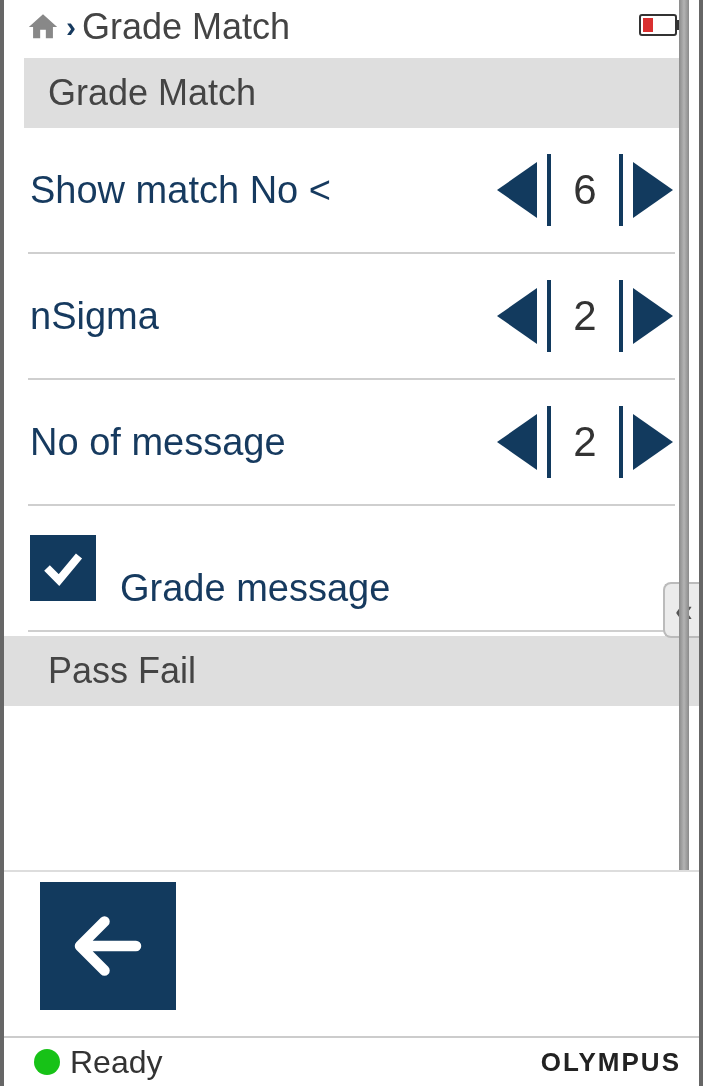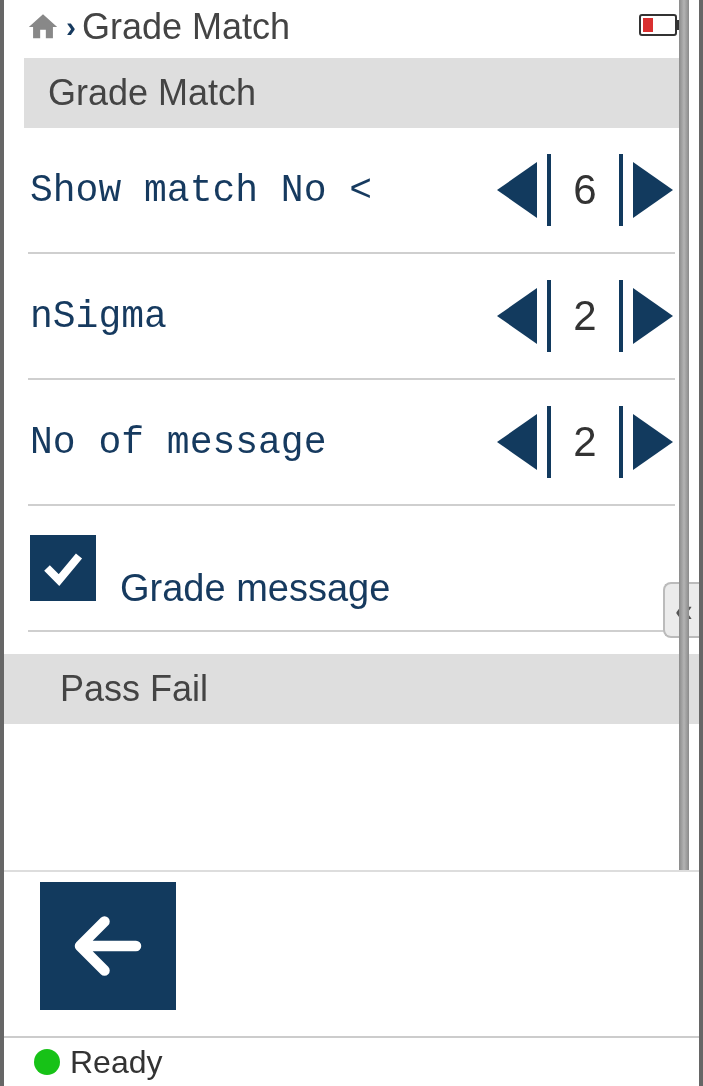--- a/index.html
+++ b/index.html
@@ -10,33 +10,33 @@
   .header { height:54px; display:flex; align-items:center; padding:0 16px 0 22px; background:#fff; }
   .home { width:34px; height:34px; margin-right:6px; color:#777; }
   .crumb-chevron { color:#163a5f; font-weight:bold; font-size:30px; margin-right:6px; }
   .crumb-text { font-size:36px; color:#444; }
   .battery { margin-left:auto; }
   
   .content { flex:1; overflow:hidden; background:#fff; padding:4px 20px 0 20px; position:relative; }
   .section-header { background:#dedede; color:#444; font-size:36px; padding:14px 24px; margin:0 0 0 0; }
   .row { display:flex; align-items:center; height:124px; padding:0 6px; }
   .row + .divider, .row-after-divider { border-top:2px solid #cfcfcf; }
-  .row .label { flex:1; font-size:38px; color:#163a5f;font-family:Liberation Mono, monospace; }
+  .row .label { flex:1; font-size:38px; color:#163a5f; }
   .spinner { display:flex; align-items:center; gap:10px; }
   .spinner .tri { width:0; height:0; border-top:28px solid transparent; border-bottom:28px solid transparent; }
   .spinner .tri.left { border-right:40px solid #123a5e; }
   .spinner .tri.right { border-left:40px solid #123a5e; }
   .spinner .sep { width:4px; height:72px; background:#123a5e; }
   .spinner .val { width:48px; text-align:center; font-size:42px; color:#333; }
   .divider { height:2px; background:#cfcfcf; margin:0 4px; }
   .checkrow { display:flex; align-items:center; height:124px; gap:24px; padding:0 6px; }
   .checkrow .checkbox { width:66px; height:66px; background:#123a5e; display:flex; align-items:center; justify-content:center; }
   .checkrow .checkbox svg { width:48px; height:48px; }
   .checkrow .clabel { font-size:38px; color:#163a5f;margin-top:40px; }
-  .section-header.passfail { margin:22px -20px 0 -20px; padding-left:56px; }
+  .section-header.passfail { margin:4px -20px 0 -20px; padding-left:44px; }
   .pf-row { display:flex; align-items:center; height:100px; padding:0 6px; overflow:hidden; }
   
   .side-tab { position:absolute; right:-4px; top:528px; width:40px; height:56px; background:#ebebeb; border:2px solid #bbb; border-right:none; border-radius:8px 0 0 8px; display:flex; align-items:center; justify-content:center; font-size:32px; color:#555; font-weight:bold; }
   
   .backbar { height:166px; background:#fff; border-top:2px solid #ddd; padding:10px 36px; }
   .backbtn { width:136px; height:128px; background:#123a5e; display:flex; align-items:center; justify-content:center; }
   .backbtn svg { width:84px; height:84px; }
   
   .footer { height:50px; border-top:2px solid #ccc; display:flex; align-items:center; padding:0 18px 0 30px; }
   .status-dot { width:26px; height:26px; border-radius:50%; background:#17c217; margin-right:10px; }
@@ -134,15 +134,16 @@
     <div class="backbtn">
       <svg viewBox="0 0 24 24">
           <path d="M20 12 H5 M11 5 L4 12 L11 19" stroke="#fff" stroke-width="3" fill="none" stroke-linecap="round" stroke-linejoin="round"></path>
         </svg>
     </div>
   </div>
 
   <div class="footer">
     <div class="status-dot"></div>
     <div class="status-text">Ready</div>
+    <div class="brand">OLYMPUS</div>
   </div>
 
 </div>
 
 </body></html>

